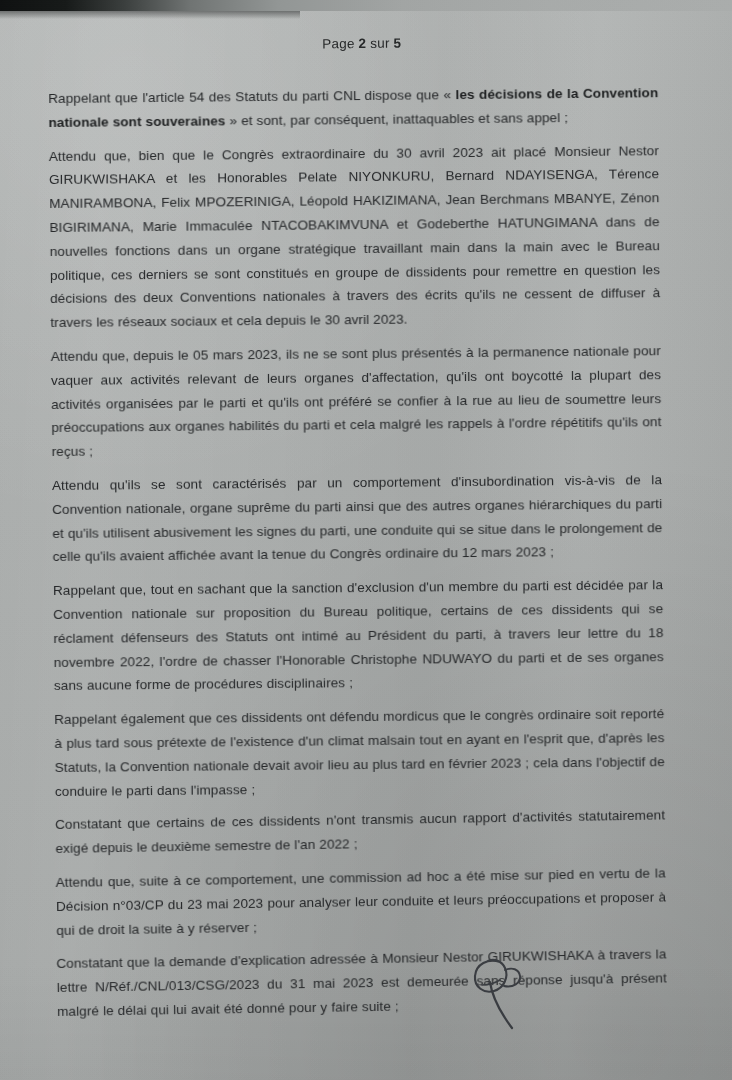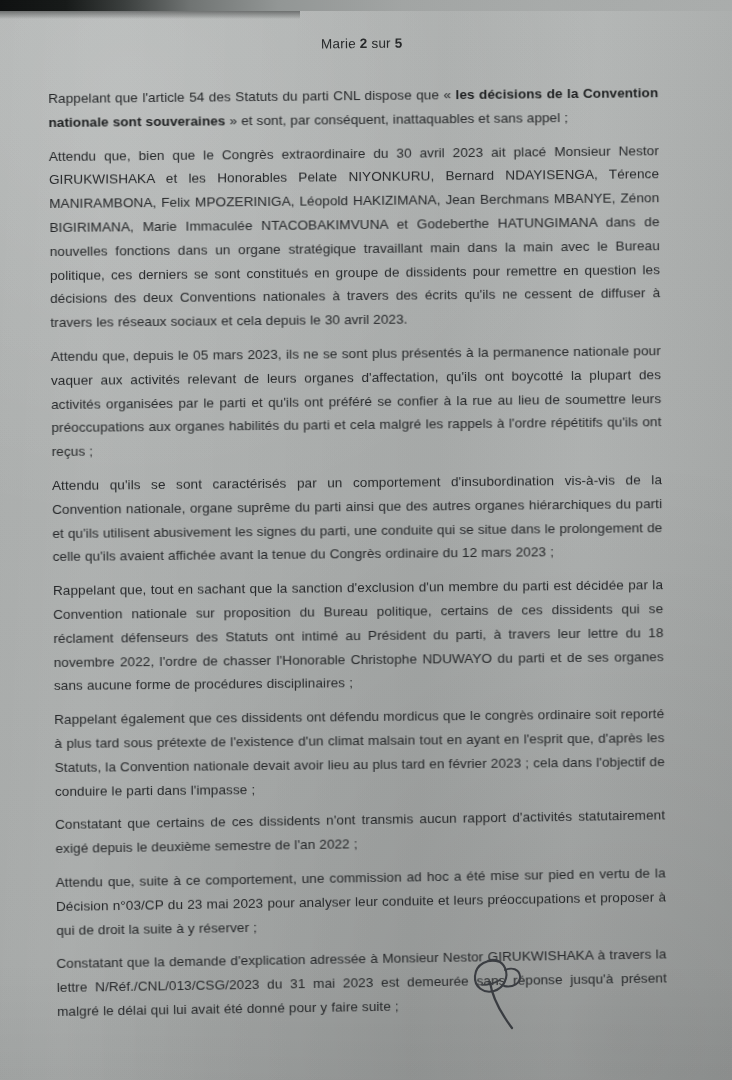--- a/index.html
+++ b/index.html
@@ -164,21 +164,21 @@
 
 <div id="photo">
 
   <div id="paper"></div>
   <div id="sheen"></div>
   <div id="top-edge"></div>
 
   <div id="doc">
 
     <div id="page-header">
-      <span>Marie</span>
+      <span>Page</span>
       <span class="num">2</span>
       <span>sur</span>
       <span class="num">5</span>
     </div>
 
     <div id="body-col">
 
       <p class="para" id="p1"><span>Rappelant que l'article 54 des Statuts du parti CNL dispose que « </span><b>les décisions de la Convention nationale sont souveraines</b><span> » et sont, par conséquent, inattaquables et sans appel ;</span></p>
 
       <p class="para" id="p2">Attendu que, bien que le Congrès extraordinaire du 30 avril 2023 ait placé Monsieur Nestor GIRUKWISHAKA et les Honorables Pelate NIYONKURU, Bernard NDAYISENGA, Térence MANIRAMBONA, Felix MPOZERINIGA, Léopold HAKIZIMANA, Jean Berchmans MBANYE, Zénon BIGIRIMANA, Marie Immaculée NTACOBAKIMVUNA et Godeberthe HATUNGIMANA dans de nouvelles fonctions dans un organe stratégique travaillant main dans la main avec le Bureau politique, ces derniers se sont constitués en groupe de dissidents pour remettre en question les décisions des deux Conventions nationales à travers des écrits qu'ils ne cessent de diffuser à travers les réseaux sociaux et cela depuis le 30 avril 2023.</p>

